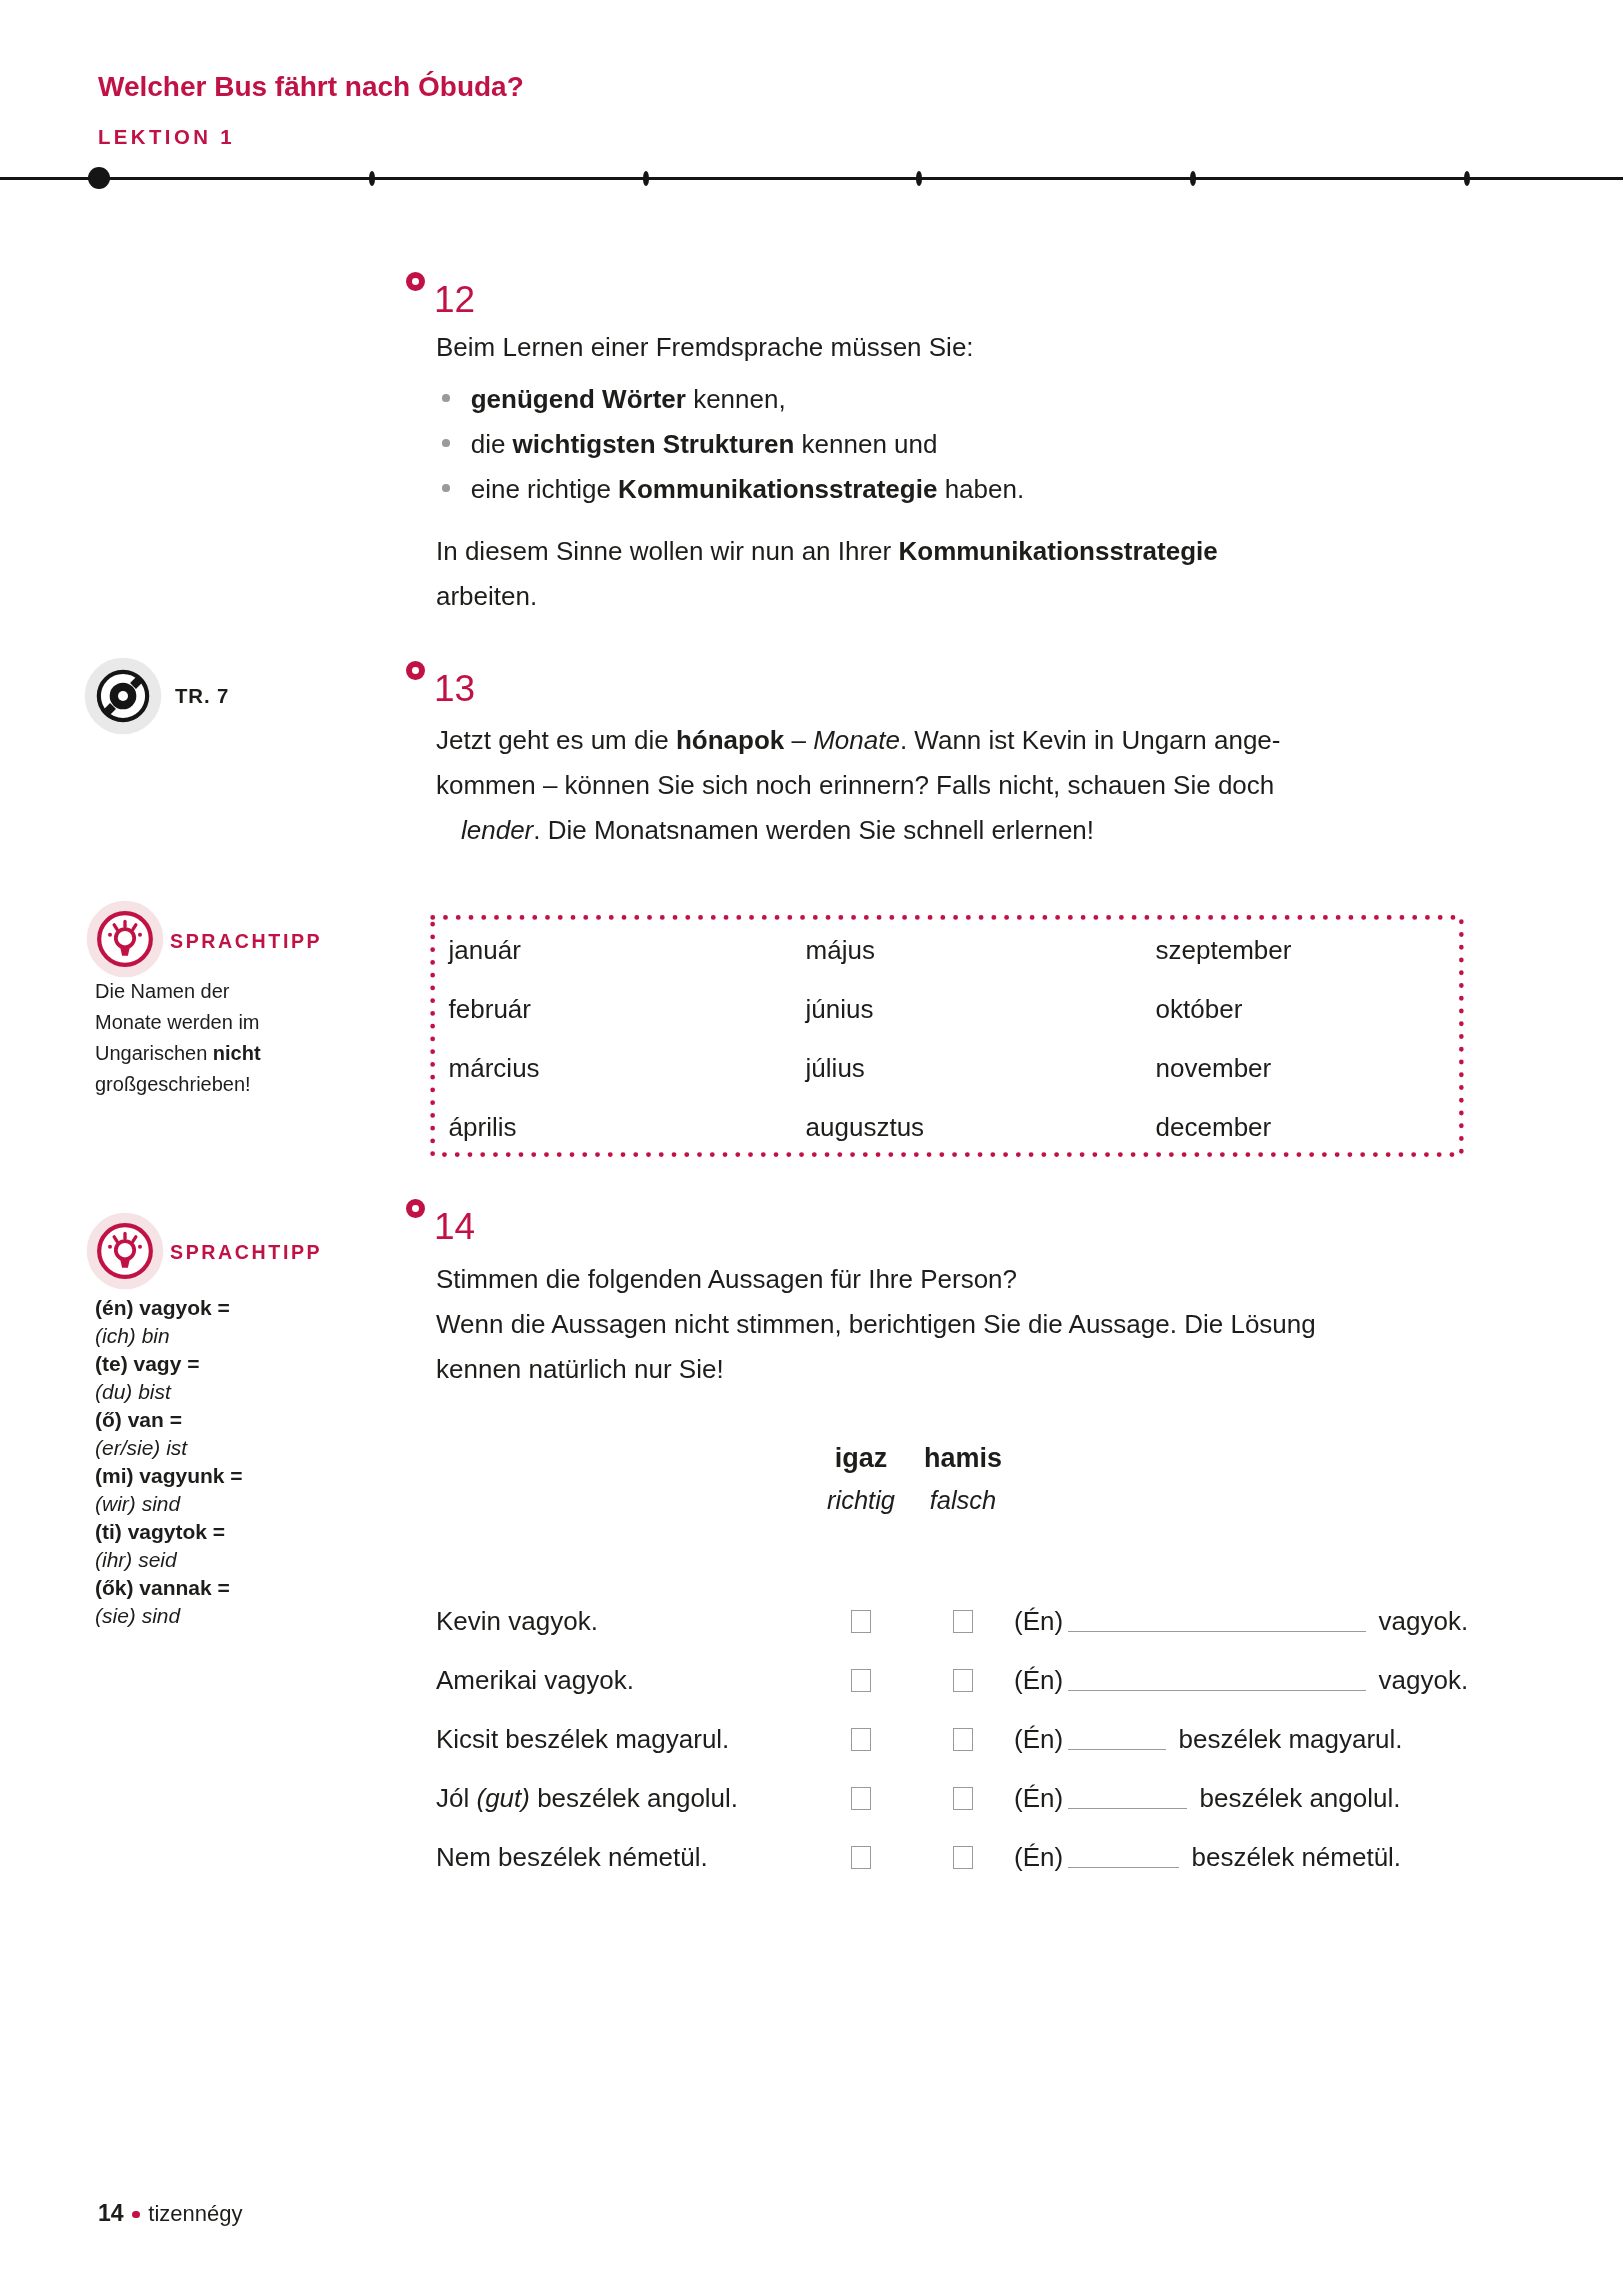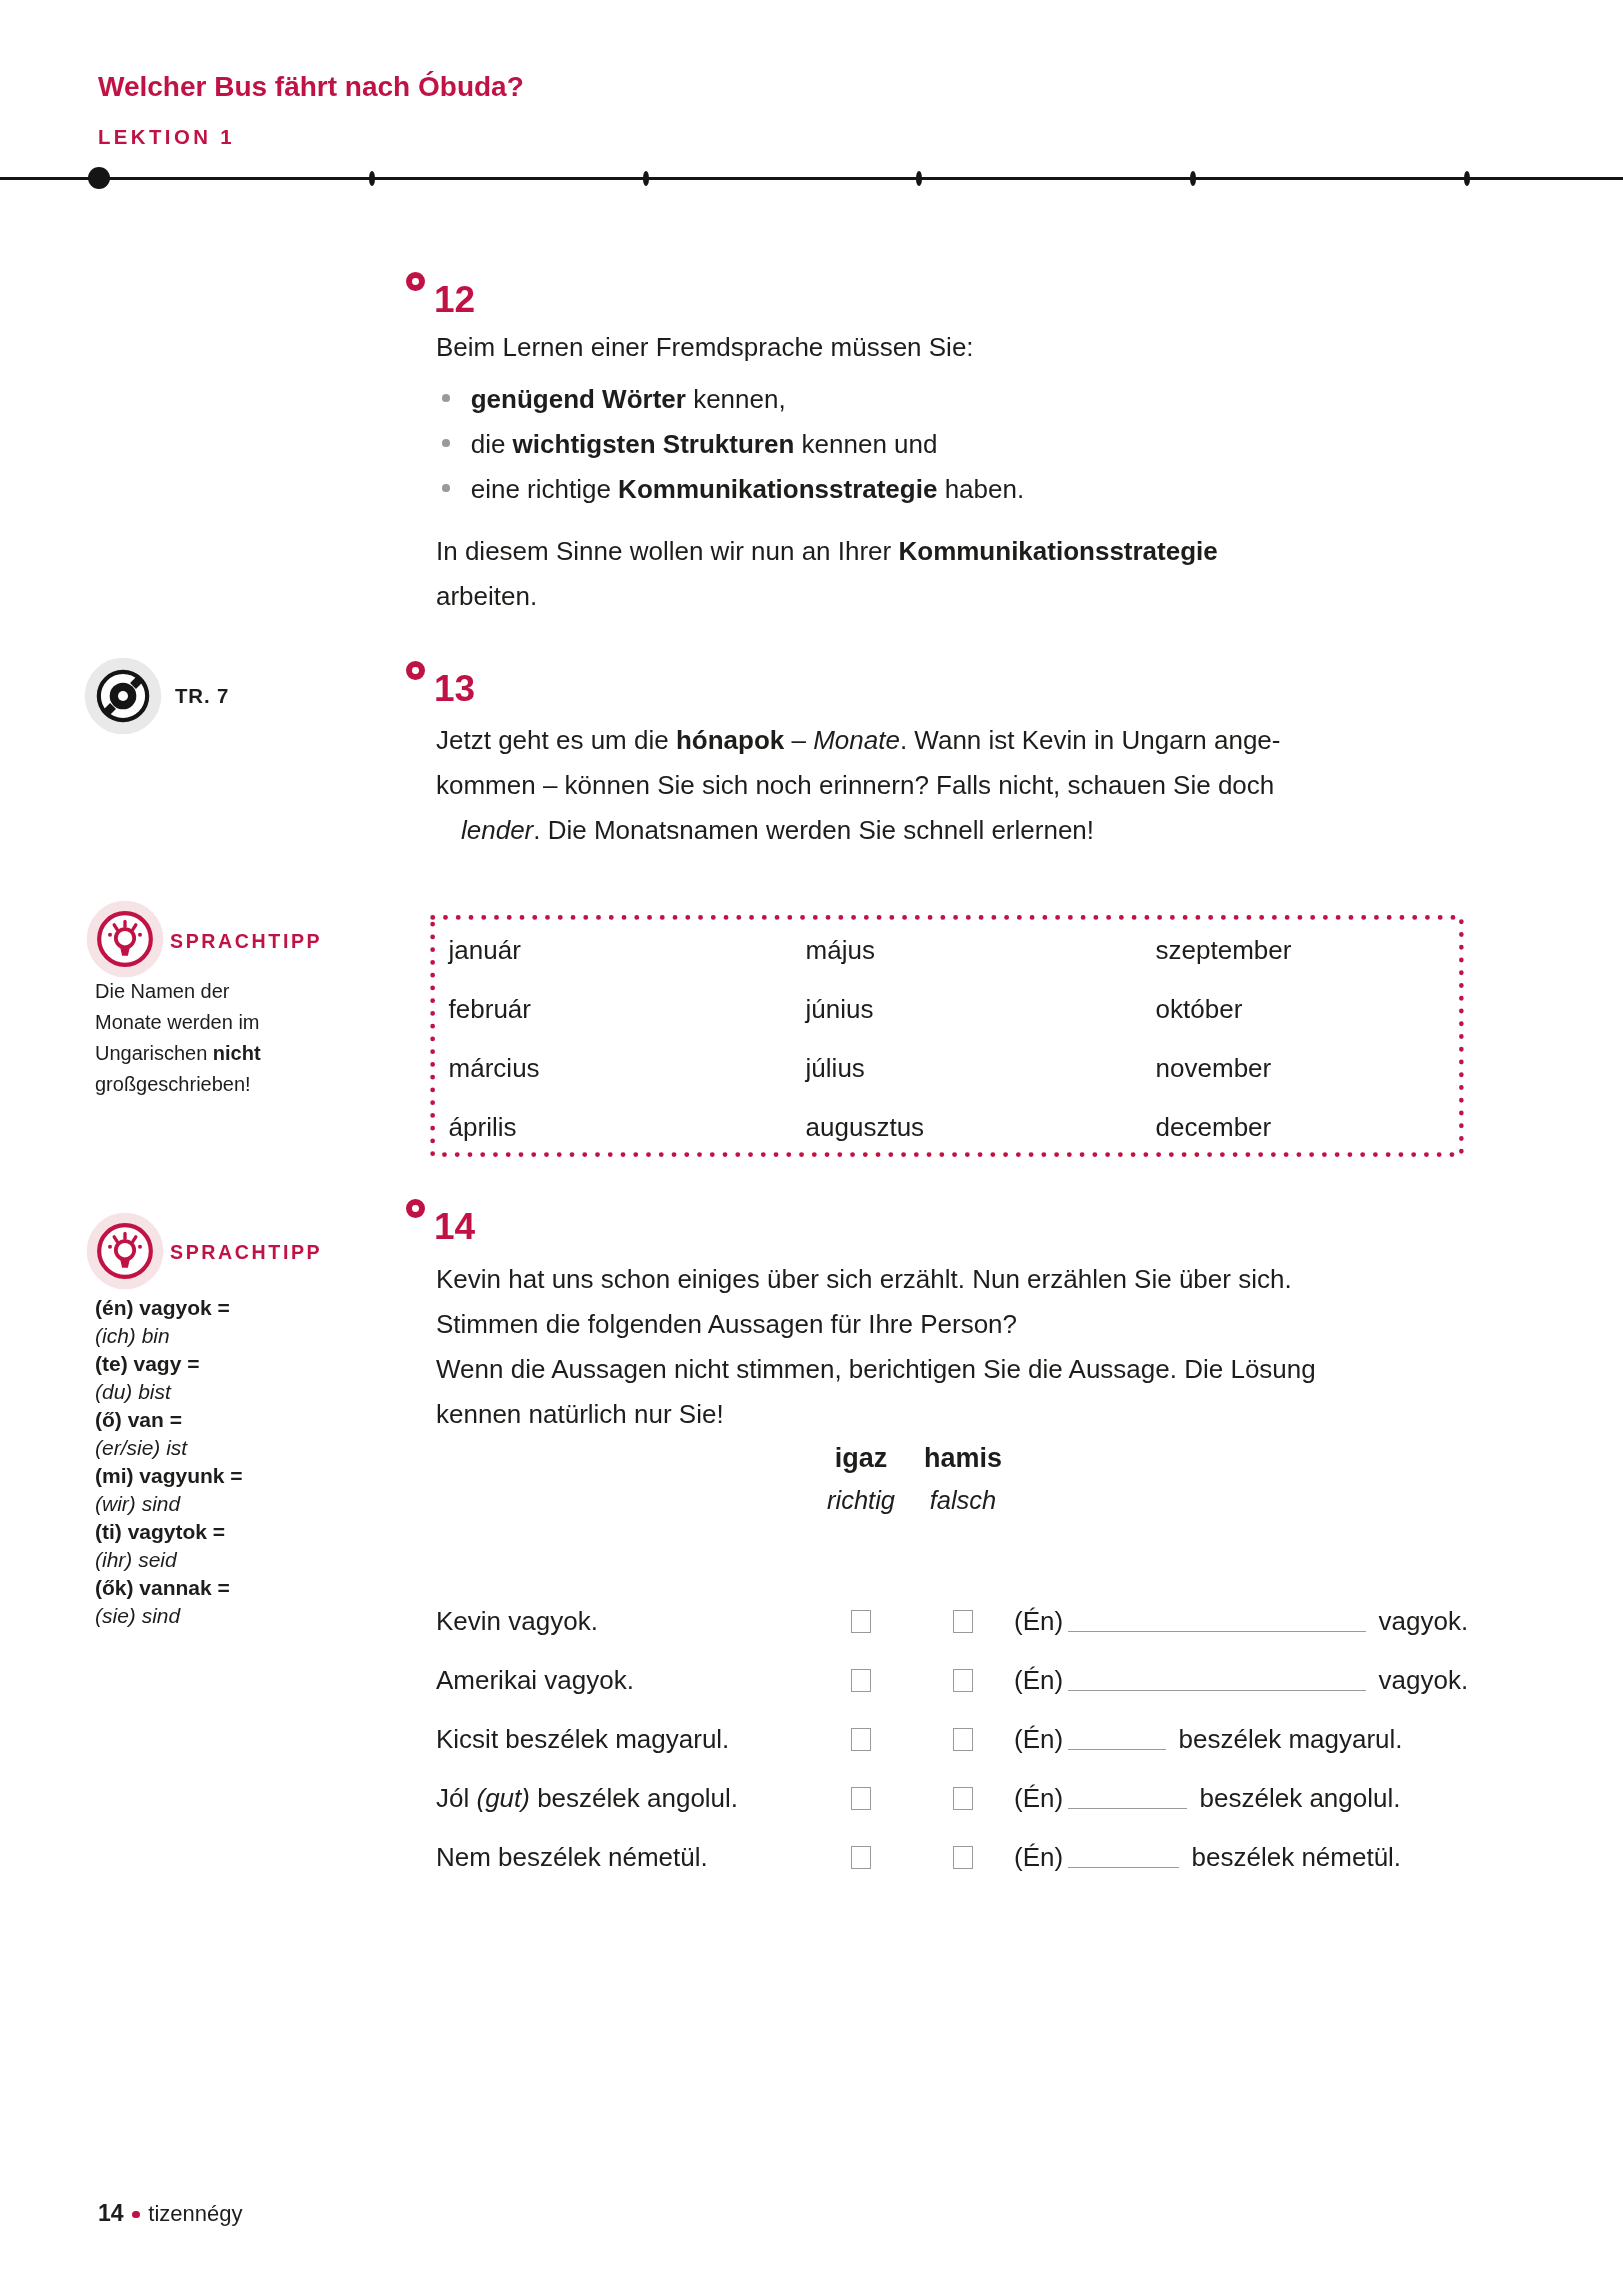--- a/index.html
+++ b/index.html
@@ -19,21 +19,21 @@
   
   .head-title{left:98px;top:71px;font-size:28px;font-weight:600;color:var(--red);white-space:nowrap;}
   .head-lesson{left:98px;top:126px;font-size:20.4px;font-weight:700;letter-spacing:3.4px;color:var(--red);white-space:nowrap;}
   .rule{left:0;top:177px;width:1623px;height:3.4px;background:#151515;}
   .ruledot{position:absolute;background:#151515;border-radius:50%;}
   .ruledot.big{width:22px;height:22px;left:88px;top:167px;}
   .ruledot.small{width:6px;height:14.5px;top:171px;}
   
   .sec-head{position:absolute;width:111px;height:60px;}
   .ring{position:absolute;left:0;top:0;width:6.8px;height:6.8px;border:6px solid var(--red);border-radius:50%;}
-  .sec-num{position:absolute;left:28px;top:8.5px;font-size:37px;line-height:1;font-weight:700;color:var(--red);}
+  .sec-num{position:absolute;left:28px;top:8.5px;font-size:37px;line-height:1;font-weight:400;color:var(--red);}
   
   .tblock{position:absolute;left:436px;width:1046px;}
   .bodyline{font-size:26px;line-height:45px;white-space:nowrap;}
   .bullet-row{display:flex;align-items:baseline;font-size:26px;line-height:45px;white-space:nowrap;}
   .bdot{flex:none;width:7.7px;height:7.7px;border-radius:50%;background:var(--gray);margin-left:6px;margin-right:21px;transform:translateY(-6px);}
   
   .side-icon{position:absolute;width:80px;height:80px;}
   .tr-label{position:absolute;left:175px;font-size:20.4px;font-weight:700;letter-spacing:0.9px;white-space:nowrap;}
   .tip-label{position:absolute;left:170px;font-size:19.6px;font-weight:700;letter-spacing:2.6px;color:var(--red);white-space:nowrap;}
   .tip-text{position:absolute;left:95px;font-size:20px;line-height:31px;white-space:nowrap;}
@@ -160,21 +160,20 @@
       <span>augusztus</span>
       <span>december</span>
     </div>
   </div>
 
   <div class="sec-head" style="left:406px;top:1199px;">
     <span class="ring"></span>
     <span class="sec-num">14</span>
   </div>
   <div class="tblock" style="top:1257px;">
-    <div class="bodyline">Kevin hat uns schon einiges über sich erzählt. Nun erzählen Sie über sich.</div>
     <div class="bodyline">Stimmen die folgenden Aussagen für Ihre Person?</div>
     <div class="bodyline">Wenn die Aussagen nicht stimmen, berichtigen Sie die Aussage. Die Lösung</div>
     <div class="bodyline">kennen natürlich nur Sie!</div>
   </div>
 
   <svg class="side-icon" style="left:85px;top:1211px;" viewBox="0 0 96 96">
     <circle cx="48" cy="48" r="46" fill="#F6E3E5"></circle>
     <circle cx="48" cy="48" r="31" fill="#ffffff" stroke="#C11245" stroke-width="5"></circle>
     <circle cx="48" cy="47" r="11" fill="none" stroke="#C11245" stroke-width="4.5"></circle>
     <path d="M42 57 h12 l-2.5 11 h-7 z" fill="#C11245"></path>

